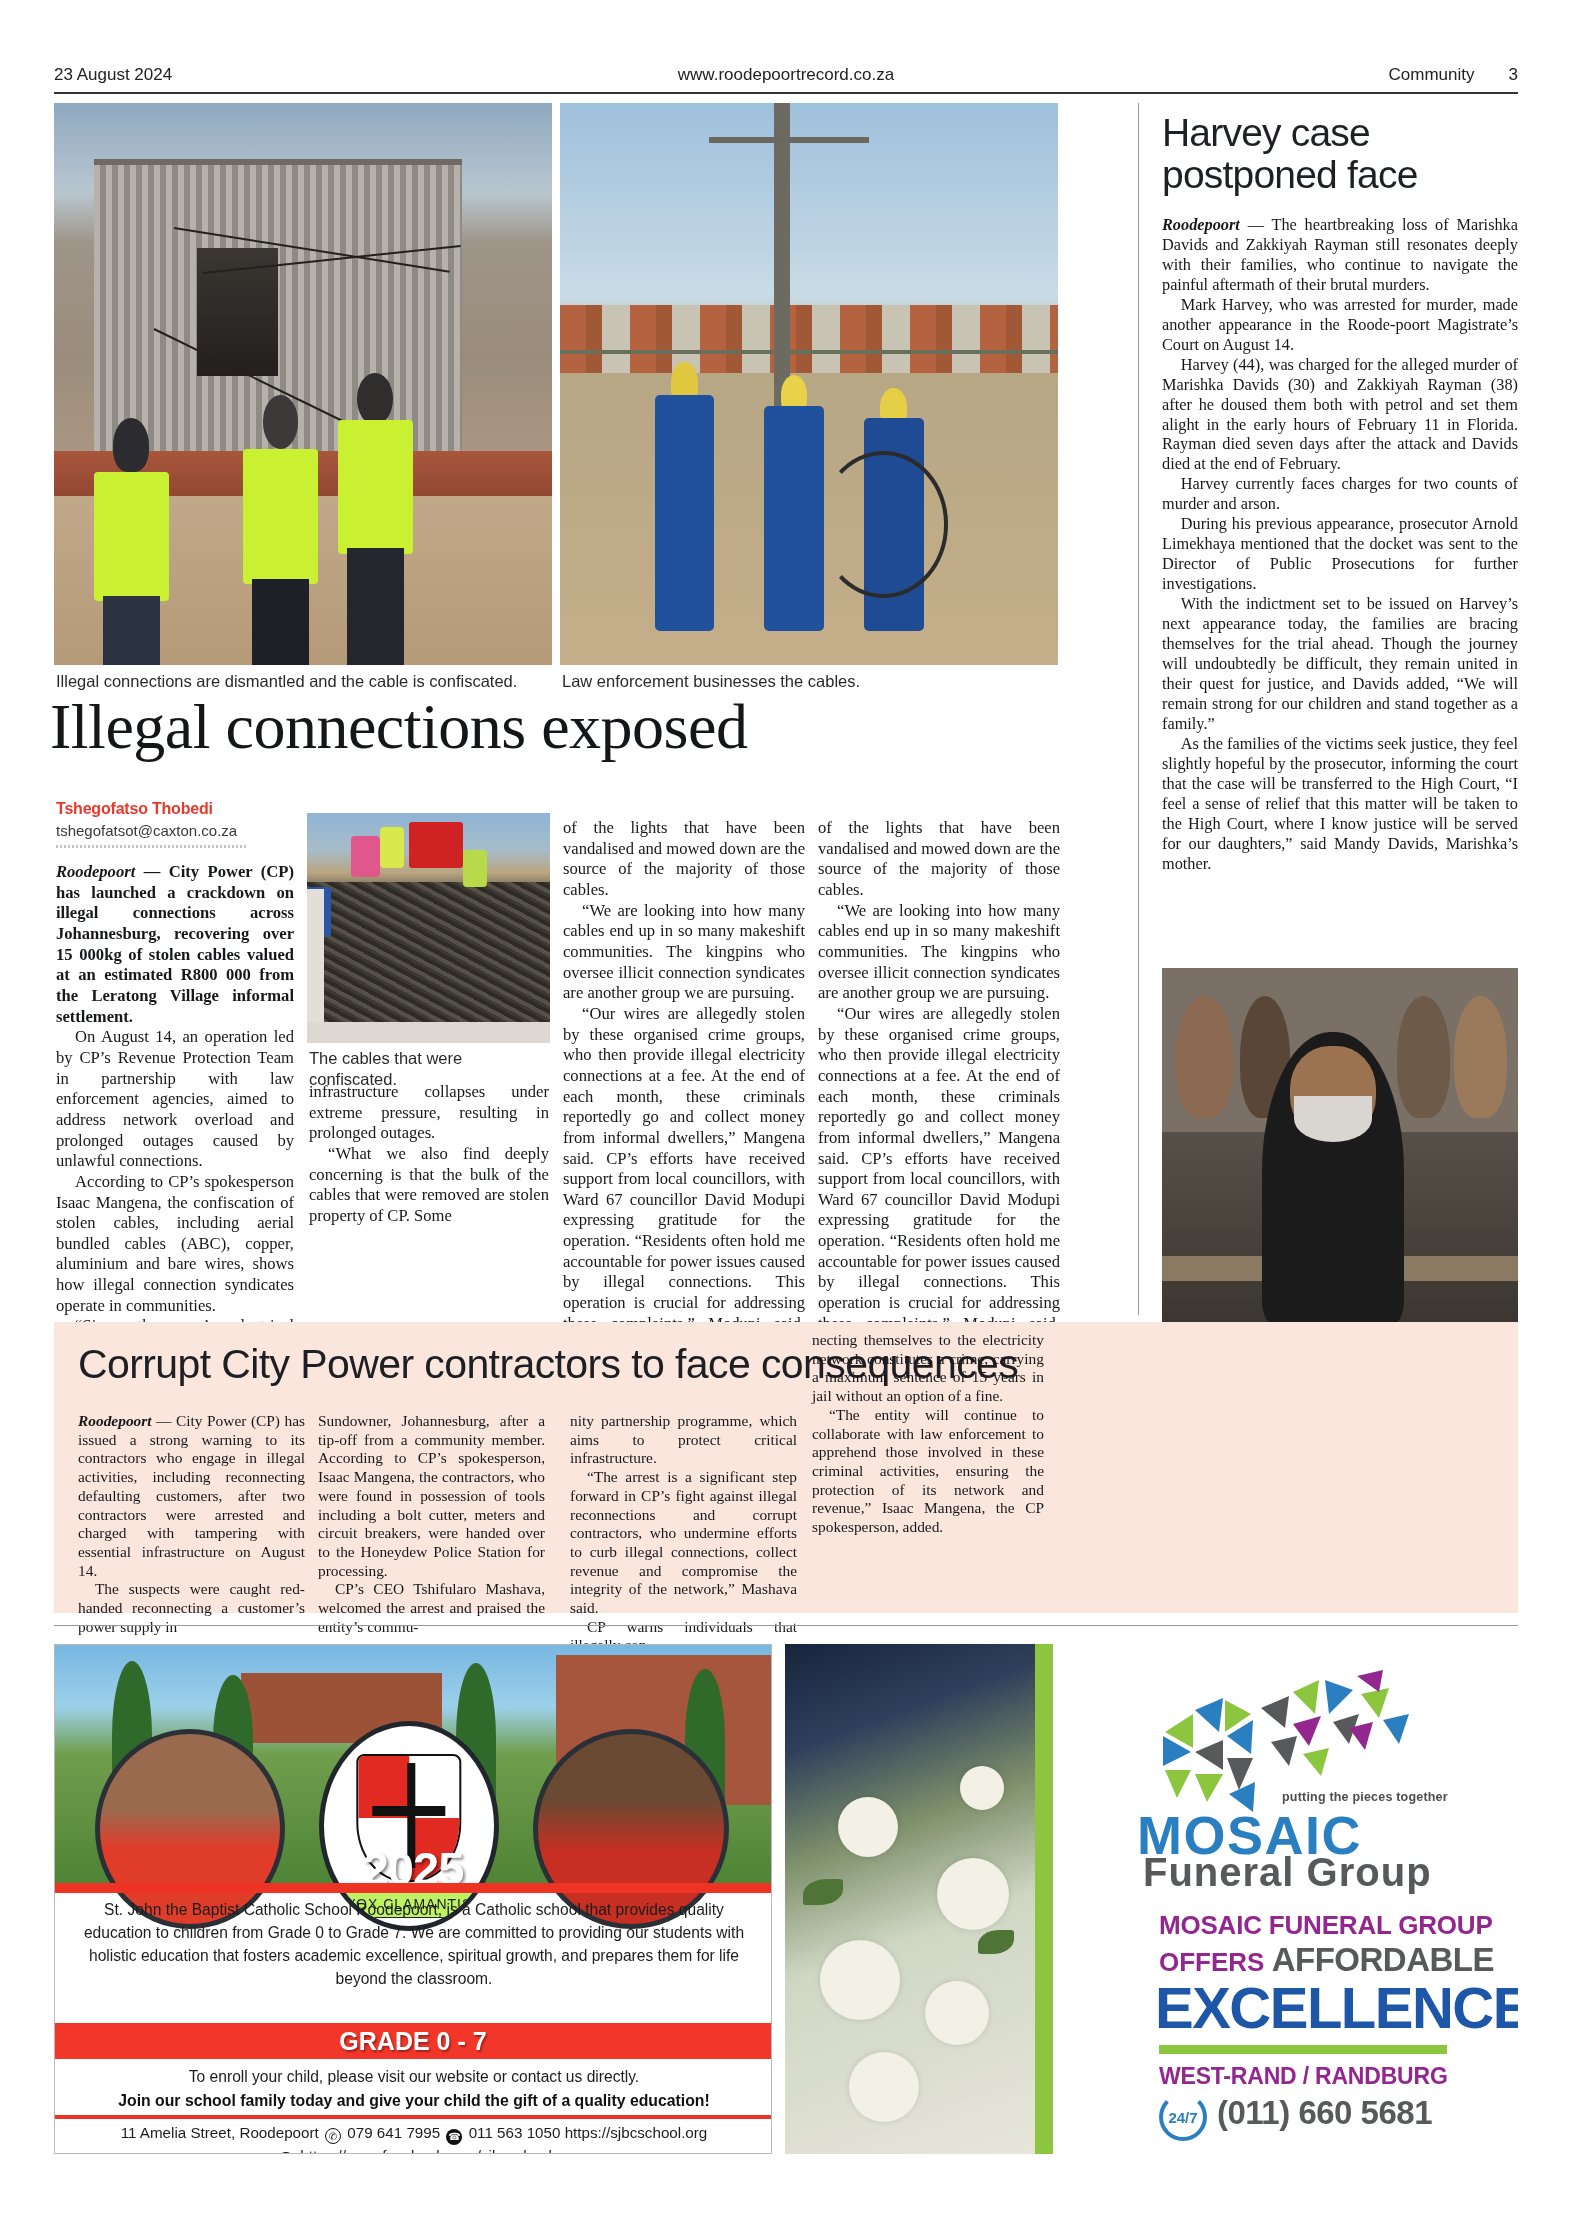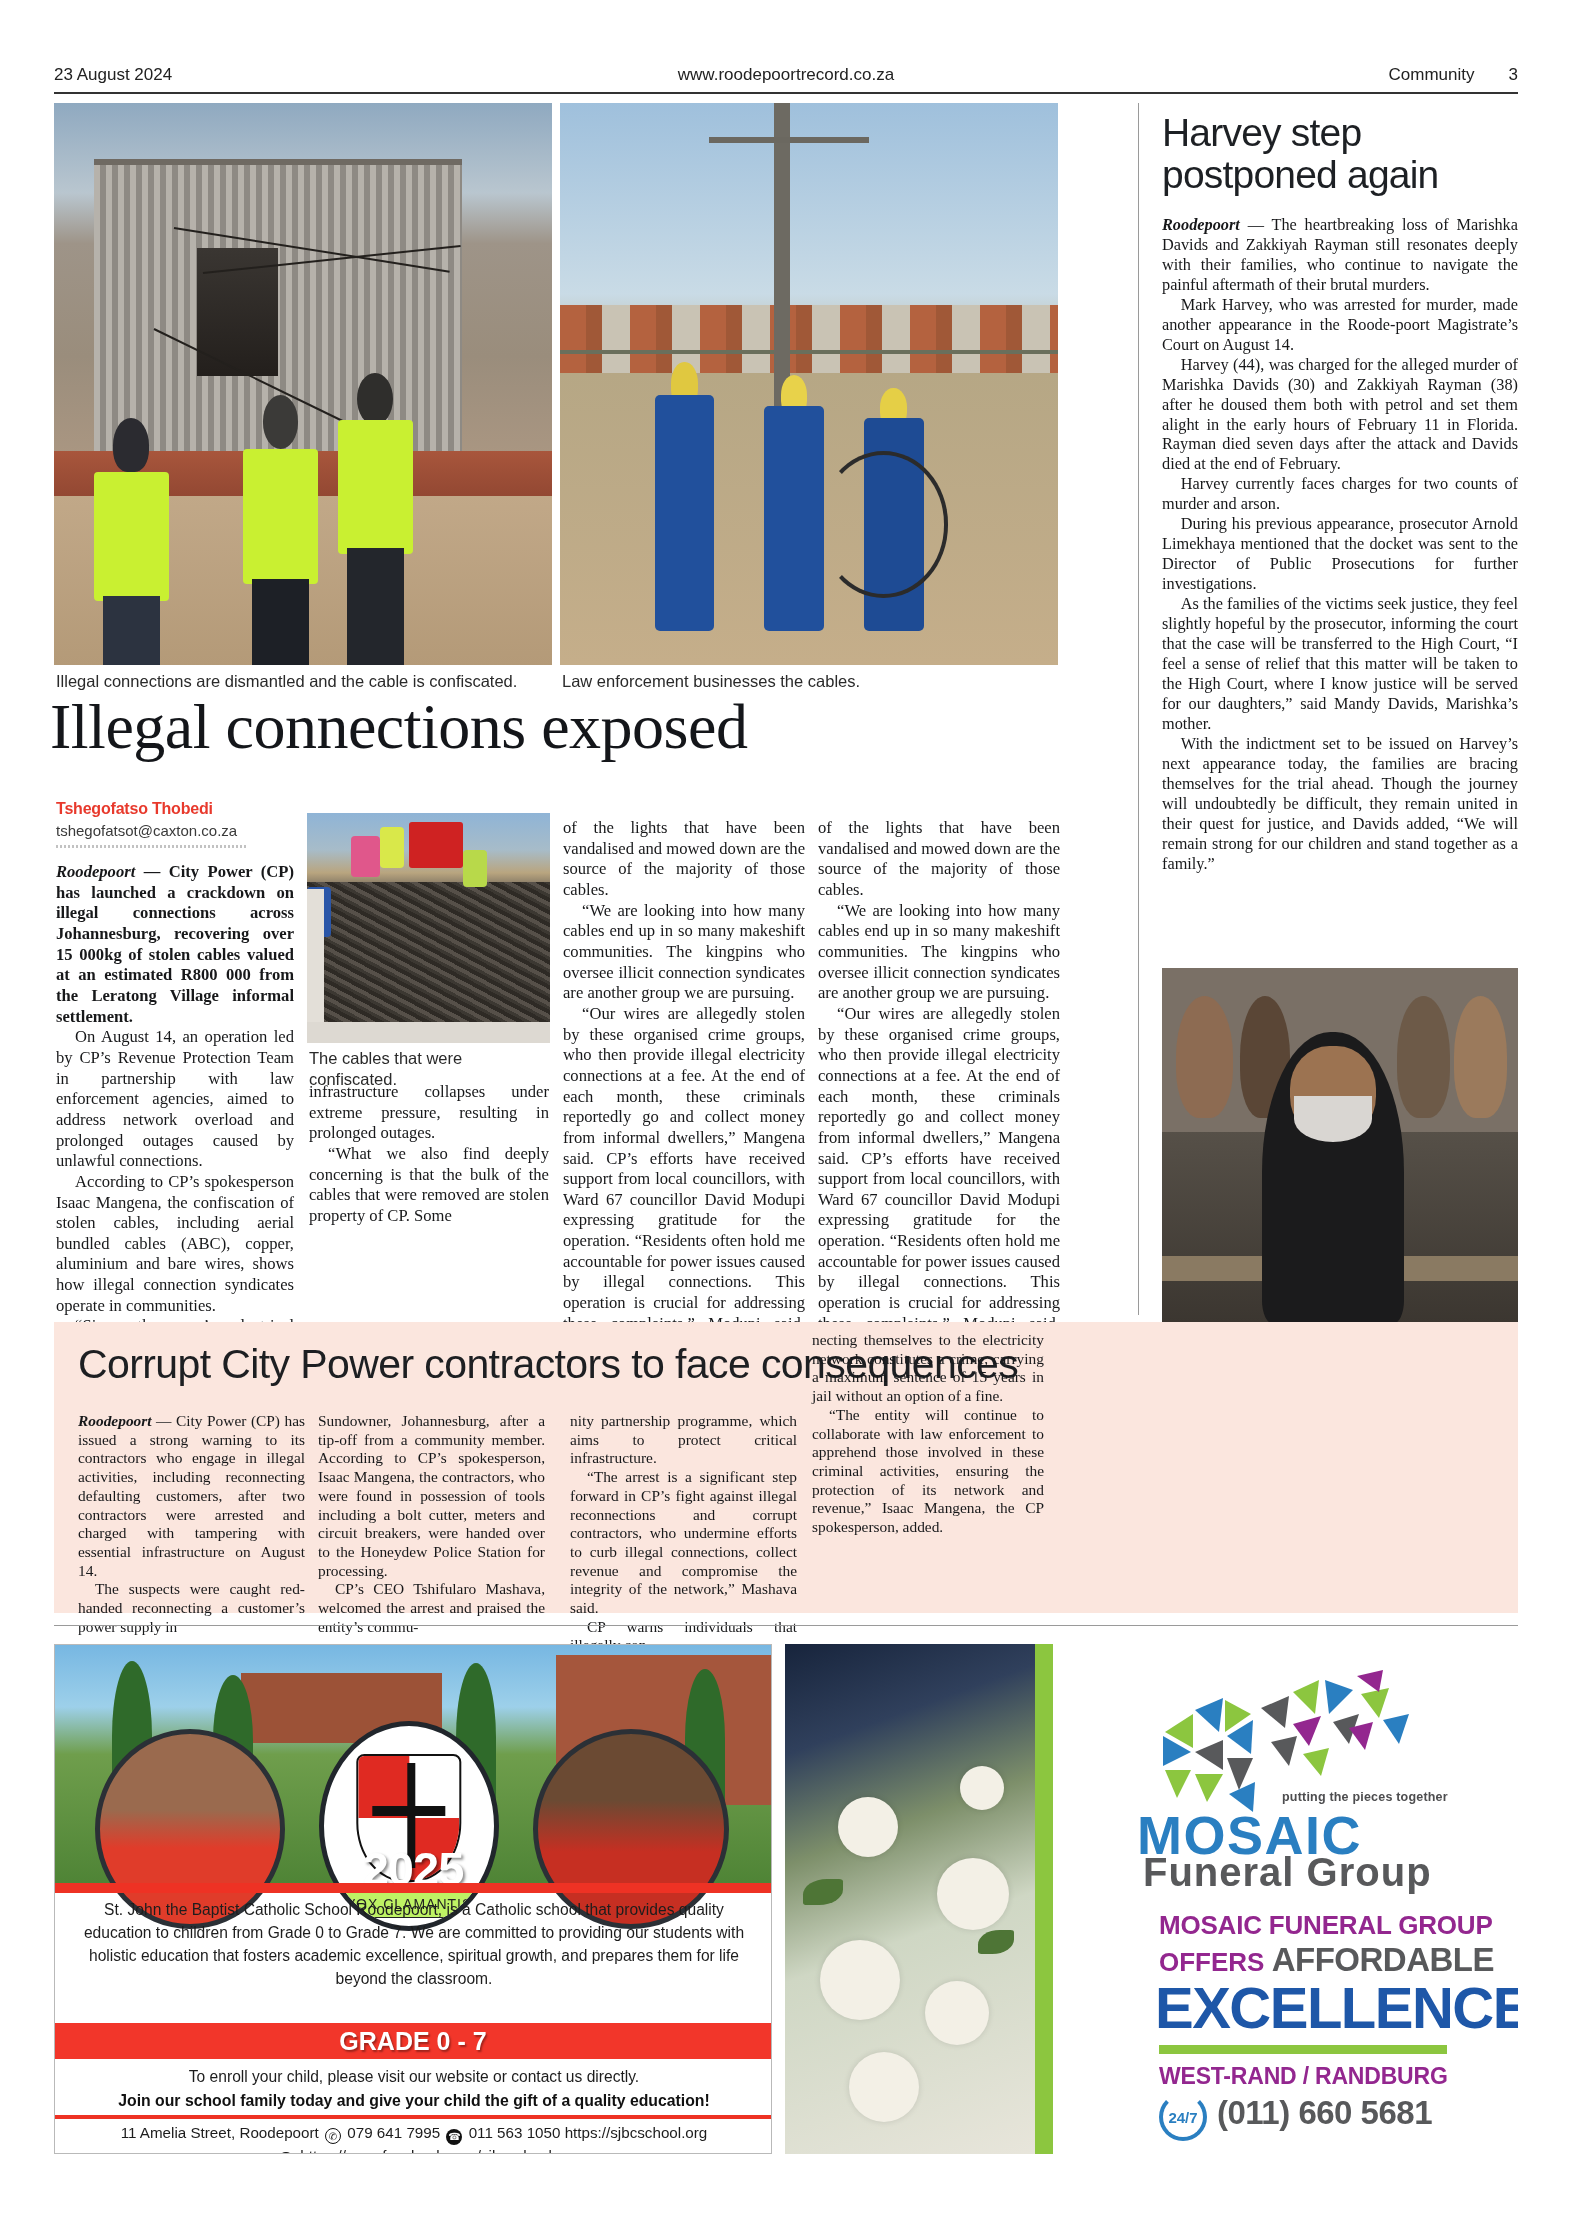--- a/index.html
+++ b/index.html
@@ -358,30 +358,30 @@
         <div class="body"></div>
       </div>
     <div class="hose"></div>
   </div>
   <div class="caption" style="left:562px;top:671px;width:480px;">Law enforcement businesses the cables.</div>
 
   <div class="vrule" style="left:1138px;top:103px;height:1212px;"></div>
 
   <div style="position:absolute;left:1162px;top:112px;width:356px;
               font-family:'Liberation Sans',sans-serif;font-size:39px;line-height:1.08;
-              color:#1d2024;letter-spacing:-0.8px;">Harvey step postponed again</div>
+              color:#1d2024;letter-spacing:-0.8px;">Harvey case postponed face</div>
 
   <div class="col" style="left:1162px;top:215px;width:356px;font-size:16.3px;line-height:1.225;">
     <p class="first"><i><b>Roodepoort</b></i>&nbsp;— The heartbreaking loss of Marishka Davids and Zakkiyah Rayman still resonates deeply with their families, who continue to navigate the painful aftermath of their brutal murders.</p>
     <p>Mark Harvey, who was arrested for murder, made another appearance in the Roode-poort Magistrate’s Court on August 14.</p>
     <p>Harvey (44), was charged for the alleged murder of Marishka Davids (30) and Zakkiyah Rayman (38) after he doused them both with petrol and set them alight in the early hours of February 11 in Florida. Rayman died seven days after the attack and Davids died at the end of February.</p>
     <p>Harvey currently faces charges for two counts of murder and arson.</p>
     <p>During his previous appearance, prosecutor Arnold Limekhaya mentioned that the docket was sent to the Director of Public Prosecutions for further investigations.</p>
+    <p>With the indictment set to be issued on Harvey’s next appearance today, the families are bracing themselves for the trial ahead. Though the journey will undoubtedly be difficult, they remain united in their quest for justice, and Davids added, “We will remain strong for our children and stand together as a family.”</p>
     <p>As the families of the victims seek justice, they feel slightly hopeful by the prosecutor, informing the court that the case will be transferred to the High Court, “I feel a sense of relief that this matter will be taken to the High Court, where I know justice will be served for our daughters,” said Mandy Davids, Marishka’s mother.</p>
-    <p>With the indictment set to be issued on Harvey’s next appearance today, the families are bracing themselves for the trial ahead. Though the journey will undoubtedly be difficult, they remain united in their quest for justice, and Davids added, “We will remain strong for our children and stand together as a family.”</p>
   </div>
 
   <div class="photo" id="photo-harvey">
     <div class="bg"></div>
     <div class="benchwall"></div>
     <div class="ppl a"></div>
       <div class="ppl b"></div>
       <div class="ppl c"></div>
       <div class="ppl d"></div>
     <div class="rail"></div>

